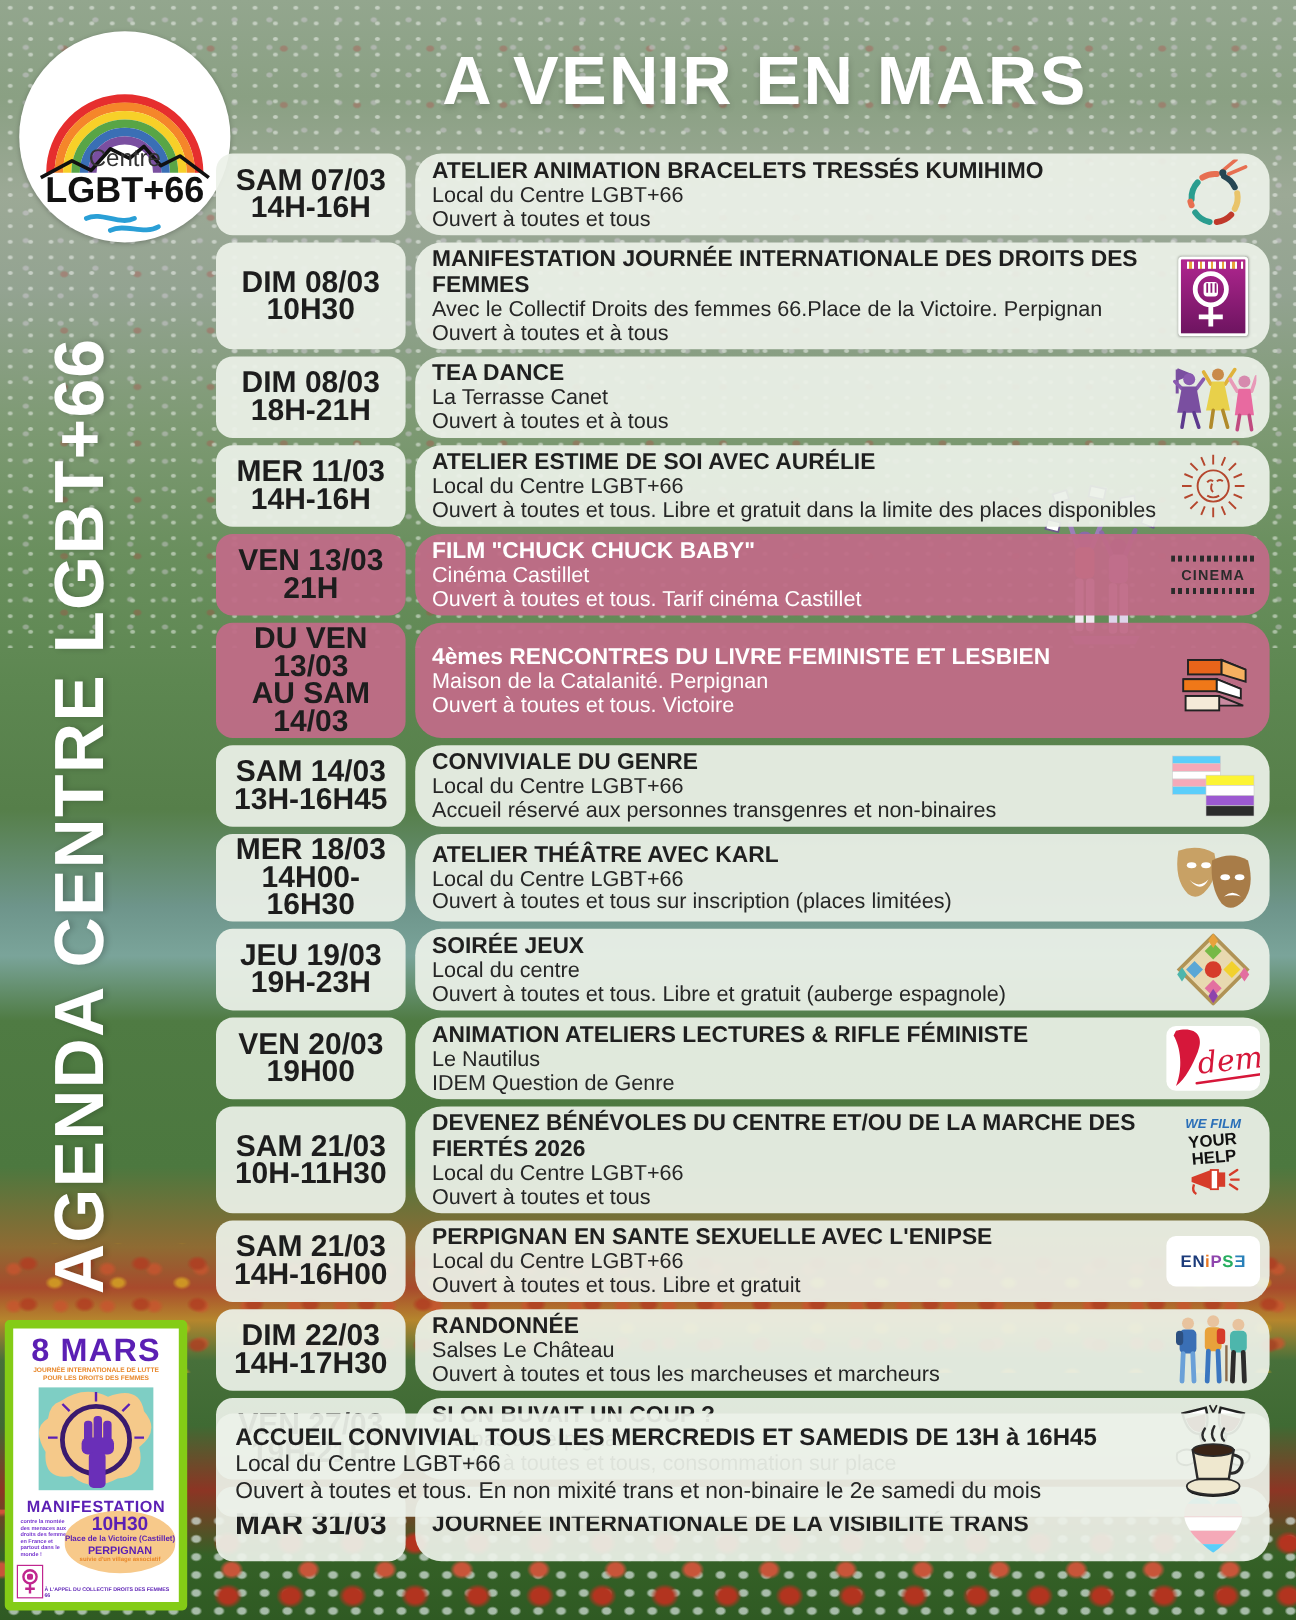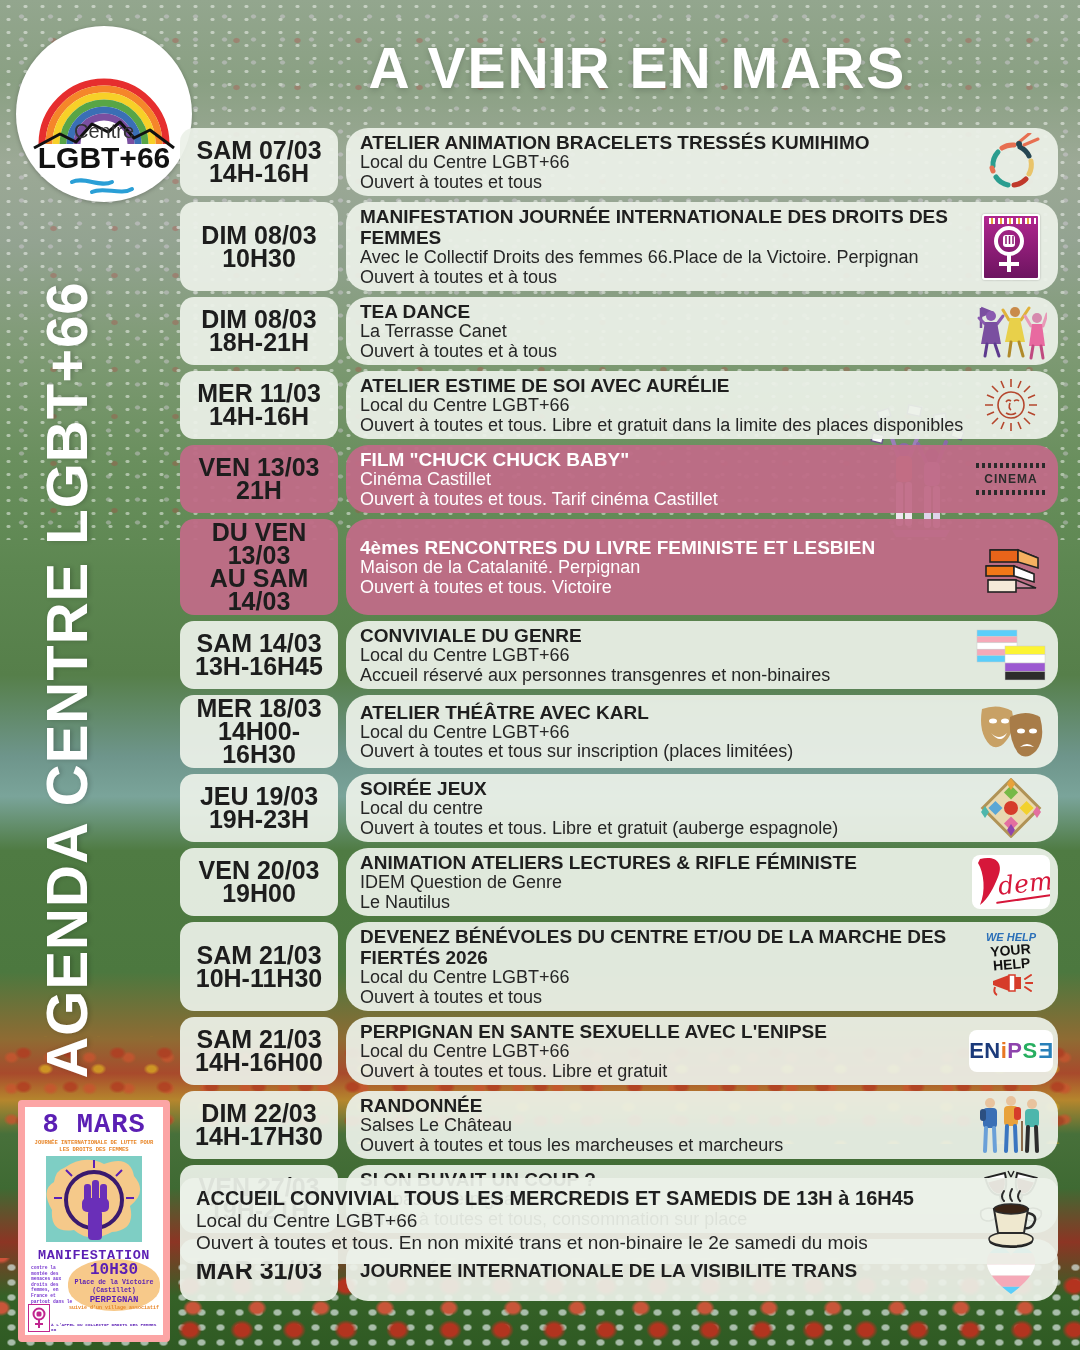--- a/index.html
+++ b/index.html
@@ -73,38 +73,38 @@
   
   .cinema-logo{color:#2b2b2b;text-align:center;width:78px;}
   .cinema-logo .perf{height:5px;margin:2px 4px;background:
      repeating-linear-gradient(90deg,#2b2b2b 0 3px,transparent 3px 6px);}
   .cinema-logo .cin-word{font-weight:800;font-size:12px;letter-spacing:1px;line-height:18px;}
   .idem-logo{width:86px;height:54px;background:#fff;border-radius:8px;position:relative;overflow:hidden;}
   .idem-logo .dem{position:absolute;left:26px;top:14px;color:#d6173a;
      font-family:"DejaVu Serif",serif;font-style:italic;font-size:25px;transform:rotate(-6deg);}
   .idem-logo .dem-flourish{position:absolute;left:24px;top:43px;width:56px;height:2px;background:#d6173a;transform:rotate(-8deg);border-radius:2px;}
   .enipse-logo{width:96px;height:42px;background:#fff;border-radius:8px;display:flex;
-     align-items:center;justify-content:center;font-weight:800;font-size:22px;letter-spacing:.5px;}
+     align-items:center;justify-content:center;font-weight:800;font-size:14px;letter-spacing:.5px;}
   .enipse-logo .l-en{color:#1b3a7a;}.enipse-logo .l-i{color:#e87722;}
   .enipse-logo .l-p{color:#8e44ad;}.enipse-logo .l-s{color:#27ae60;}
   .enipse-logo .l-e3{color:#2980b9;display:inline-block;transform:scaleX(-1);}
   .help-logo{width:86px;text-align:center;position:relative;}
   .help-logo .h1{color:#2a6fb8;font-weight:700;font-style:italic;font-size:11px;line-height:11px;}
   .help-logo .h2{color:#111;font-weight:900;font-size:14px;line-height:14px;transform:rotate(-5deg);}
   .fem-logo{width:54px;height:62px;border:2px solid #fff;border-radius:3px;
      background:linear-gradient(180deg,#b0268f,#6d1460);position:relative;box-shadow:0 0 2px rgba(0,0,0,.3);}
   .fem-logo .strip{position:absolute;left:2px;right:2px;top:2px;height:6px;background:
      repeating-linear-gradient(90deg,#b0268f 0 3px,#fff 3px 5px,#e8a23b 5px 7px,#fff 7px 9px);}
 
   
   .papers-ill{position:absolute;left:688px;top:276px;width:100px;height:134px;pointer-events:none;}
 
   
-  .poster{position:absolute;left:18px;top:1100px;width:152px;height:242px;background:#fff;
-     border:7px solid #fca5a5;border-radius:4px;box-sizing:border-box;text-align:center;overflow:hidden;font-family:Liberation Mono, monospace;}
+  .poster{position:absolute;left:4px;top:1100px;width:152px;height:242px;background:#fff;
+     border:7px solid #84cc16;border-radius:4px;box-sizing:border-box;text-align:center;overflow:hidden;}
   .poster .p-title{color:#5b1fb4;font-weight:900;font-size:27px;line-height:28px;margin-top:4px;letter-spacing:1px;}
   .poster .p-sub{color:#e8872a;font-weight:700;font-size:5.5px;line-height:7px;padding:0 8px;}
   .poster .p-fist{margin:3px auto 2px;}
   .poster .p-head{color:#5b1fb4;font-weight:900;font-size:13.5px;line-height:14px;letter-spacing:.5px;}
   .poster .p-note{position:absolute;left:6px;top:158px;width:44px;text-align:left;
      color:#7a3bd0;font-size:4.6px;line-height:5.6px;font-weight:700;}
   .poster .p-oval{position:absolute;right:3px;top:152px;width:92px;height:52px;background:#f7c98a;
      border-radius:50%/46%;padding-top:3px;box-sizing:border-box;}
   .poster .p-time{color:#5b1fb4;font-weight:900;font-size:16px;line-height:17px;}
   .poster .p-place{color:#5b1fb4;font-weight:800;font-size:6.6px;line-height:8px;}
@@ -409,22 +409,22 @@
       </div>
     </div>
       <div class="event">
       <div class="date-box">
           <div>VEN 20/03</div>
           <div>19H00</div>
         </div>
       <div class="content-box">
         <div class="ev-title">ANIMATION ATELIERS LECTURES &amp; RIFLE FÉMINISTE</div>
         <div>
+            <div class="ev-line">Le Nautilus</div>
             <div class="ev-line">IDEM Question de Genre</div>
-            <div class="ev-line">Le Nautilus</div>
           </div>
         <div class="icon-slot">
             <div class="idem-logo">
       <svg width="30" height="54" viewBox="0 0 30 54" style="position:absolute;left:2px;top:0;">
         <path d="M6,4 C22,0 30,8 24,22 C20,32 14,44 6,50 C12,36 10,18 4,8 Z" fill="#d6173a"></path>
       </svg>
       <span class="dem">dem</span>
       <div class="dem-flourish"></div>
     </div>
           </div>
@@ -436,21 +436,21 @@
           <div>10H-11H30</div>
         </div>
       <div class="content-box">
         <div class="ev-title">DEVENEZ BÉNÉVOLES DU CENTRE ET/OU DE LA MARCHE DES FIERTÉS 2026</div>
         <div>
             <div class="ev-line">Local du Centre LGBT+66</div>
             <div class="ev-line">Ouvert à toutes et tous</div>
           </div>
         <div class="icon-slot">
             <div class="help-logo">
-      <div class="h1">WE HELP</div>
+      <div class="h1">WE FILM</div>
       <div class="h2">YOUR HELP</div>
       <svg width="44" height="26" viewBox="0 0 44 26">
         <path d="M4,10 L20,4 L20,20 L4,14 Z" fill="#d63c2a"></path>
         <rect x="20" y="4" width="6" height="16" fill="#fff" stroke="#d63c2a" stroke-width="1.5"></rect>
         <rect x="26" y="6" width="6" height="12" fill="#d63c2a"></rect>
         <path d="M36,8 L42,4 M37,12 L44,12 M36,16 L42,20" stroke="#d63c2a" stroke-width="2" stroke-linecap="round"></path>
         <path d="M6,16 q-2,6 2,8" stroke="#d63c2a" stroke-width="2" fill="none"></path>
       </svg>
     </div>
           </div>

